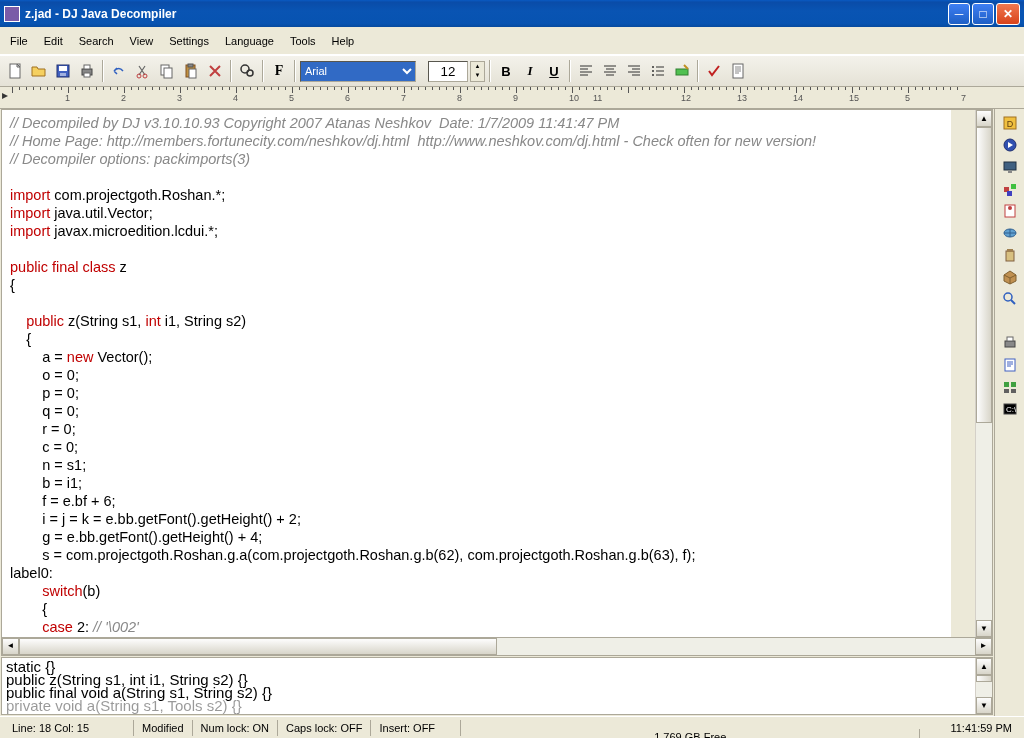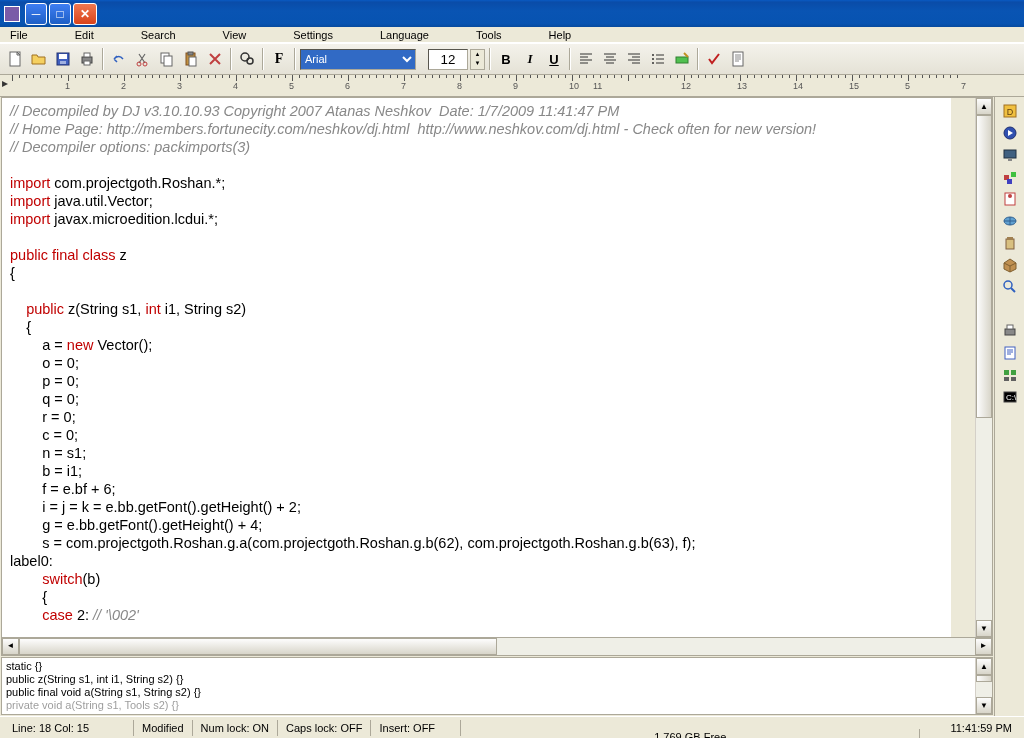--- a/index.html
+++ b/index.html
@@ -4,21 +4,21 @@
 <style>
 * { margin: 0; padding: 0; box-sizing: border-box; }
 body { font-family: Tahoma, Arial, sans-serif; font-size: 11px; background: #ece9d8; width: 1024px; height: 738px; overflow: hidden; display: flex; flex-direction: column; }
 .titlebar { height: 27px; background: linear-gradient(to bottom, #0a5ac2 0%, #0a4ca8 8%, #0954b3 40%, #0753b1 88%, #064a9e 100%); display: flex; align-items: center; padding: 0 4px; color: #fff; }
 .titlebar .icon { width: 16px; height: 16px; background: #7a5ba8; border: 1px solid #fff; margin-right: 5px; }
 .titlebar .title { flex: 1; font-size: 12px; font-weight: bold; }
 .titlebar .winbtns { display: flex; gap: 2px; }
 .winbtn { width: 22px; height: 22px; border: 1px solid #fff; border-radius: 3px; display: flex; align-items: center; justify-content: center; color: #fff; font-weight: bold; font-size: 12px; }
 .winbtn.min, .winbtn.max { background: linear-gradient(to bottom, #3e7ef3, #1e5fc5); }
 .winbtn.close { background: linear-gradient(to bottom, #f07850, #d8431b); width: 24px; }
-.menubar { height: 16px; background: #ece9d8; display: flex; align-items: center; padding: 0 2px; border-bottom: 1px solid #fff; gap: 31px; }
+.menubar { height: 28px; background: #ece9d8; display: flex; align-items: center; padding: 0 2px; border-bottom: 1px solid #fff; }
 .menubar span { padding: 2px 8px; cursor: default; }
 .toolbar { height: 32px; background: linear-gradient(to bottom, #f4f2eb, #e5e2d6); border-top: 1px solid #fff; border-bottom: 1px solid #aca899; display: flex; align-items: center; padding: 0 4px; gap: 2px; }
 .tbtn { width: 22px; height: 22px; display: flex; align-items: center; justify-content: center; border: 1px solid transparent; cursor: default; }
 .tsep { width: 2px; height: 22px; border-left: 1px solid #aca899; border-right: 1px solid #fff; margin: 0 2px; }
 .font-select { width: 116px; height: 21px; font-size: 11px; background: #316ac5; color: #fff; border: 1px inset #aca899; }
 .font-size { width: 40px; height: 21px; text-align: center; border: 1px inset #aca899; }
 .spin { width: 15px; height: 21px; border: 1px solid #aca899; display: flex; flex-direction: column; }
 .spin div { flex: 1; background: #ece9d8; font-size: 6px; text-align: center; line-height: 9px; }
 .ruler { height: 22px; background: #ece9d8; border-bottom: 1px solid #aca899; position: relative; font-size: 9px; color: #555; overflow: hidden; }
 .ruler .mark { position: absolute; top: 0; width: 1px; height: 4px; background: #555; }
@@ -32,34 +32,35 @@
 .editor .cm { color: #888; font-style: italic; }
 .vscroll { width: 17px; background: #ece9d8; border-left: 1px solid #d4d0c8; display: flex; flex-direction: column; }
 .vsbtn { height: 17px; background: linear-gradient(to bottom, #fdfdfd, #d8d5c9); border: 1px solid #aca899; text-align: center; font-size: 8px; line-height: 15px; }
 .vstrack { flex: 1; background: #efefe7; position: relative; }
 .vsthumb { position: absolute; left: 0; right: 0; background: linear-gradient(to right, #fdfdfd, #d8d5c9); border: 1px solid #aca899; }
 .hscroll { height: 18px; background: #ece9d8; display: flex; margin: 0 1px; border: 1px solid #aca899; border-top: none; }
 .hsbtn { width: 17px; background: linear-gradient(to bottom, #fdfdfd, #d8d5c9); border: 1px solid #aca899; text-align: center; font-size: 8px; line-height: 14px; }
 .hstrack { flex: 1; background: #efefe7; position: relative; }
 .hsthumb { position: absolute; top: 0; bottom: 0; left: 0; width: 50%; background: linear-gradient(to bottom, #fdfdfd, #d8d5c9); border: 1px solid #aca899; }
 .outline-wrap { height: 58px; display: flex; border: 1px solid #aca899; margin: 1px; }
-.outline { flex: 1; background: #fff; font-family: Arial, sans-serif; font-size: 11px; line-height: 13px; padding: 2px 4px; overflow: hidden; }
+.outline { flex: 1; background: #fff; font-family: Arial, sans-serif; font-size: 15px; line-height: 13px; padding: 2px 4px; overflow: hidden; }
 .sidebar { width: 30px; background: #ece9d8; border-left: 1px solid #aca899; display: flex; flex-direction: column; align-items: center; padding-top: 4px; gap: 2px; }
 .sidebtn { width: 22px; height: 20px; display: flex; align-items: center; justify-content: center; border: 1px solid transparent; }
 .statusbar { height: 22px; background: #ece9d8; border-top: 1px solid #fff; display: flex; align-items: center; padding: 0 4px; font-size: 11px; }
 .statusbar .cell { padding: 0 8px; border-right: 1px solid #aca899; height: 16px; line-height: 16px; }
 .statusbar .cell:last-child { border: none; }
 .flex1 { flex: 1; margin-top: 18px; }
 svg { display: block; }
 </style>
 </head>
 <body>
 
 <div class="titlebar">
   <div class="icon"></div>
+  <div class="title">z.jad - DJ Java Decompiler</div>
   <div class="winbtns">
     <div class="winbtn min">─</div>
     <div class="winbtn max">□</div>
     <div class="winbtn close">✕</div>
   </div>
 </div>
 
 <div class="menubar">
   <span>File</span>
   <span>Edit</span>

